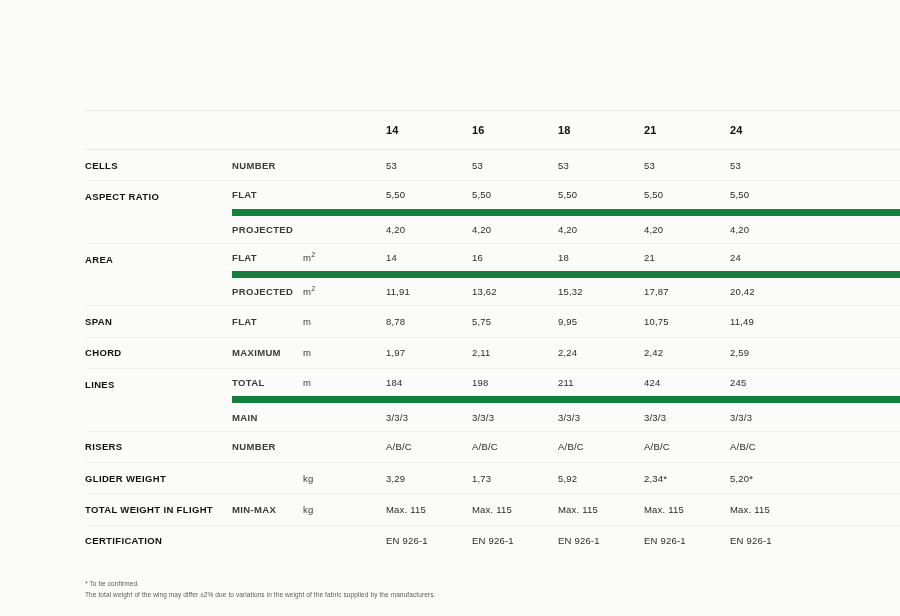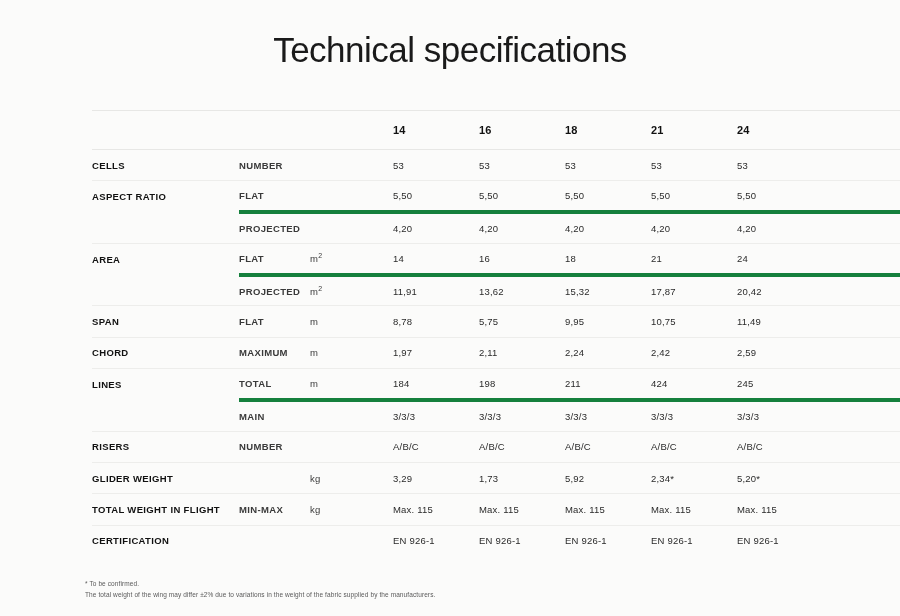--- a/index.html
+++ b/index.html
@@ -26,21 +26,21 @@
     font-size: 35px;
     font-weight: 400;
     letter-spacing: -0.5px;
     color: #1a1a1a;
     margin: 0;
     padding-top: 31px;
     line-height: 1.1;
   }
   .table-wrap {
     position: absolute;
-    left: 92px;
+    left: 85px;
     top: 110px;
     width: 733px;
   }
   table.spec {
     border-collapse: collapse;
     width: 733px;
     table-layout: fixed;
   }
   table.spec td, table.spec th {
     padding: 0;
@@ -75,21 +75,21 @@
     border-top: 1px solid #ededeb;
   }
   tr.row.main.first > td {
     border-top: none;
   }
   
   tr.row.sub > td.lbl {
     border-top: none;
   }
   tr.row.sub > td:not(.lbl) {
-    border-top: 4px solid #15803d;
+    border-top: 7px solid #15803d;
   }
   td.lbl {
     font-size: 9.5px;
     font-weight: bold;
     letter-spacing: 0.35px;
     color: #111;
     text-transform: uppercase;
   }
   td.sub {
     font-size: 9.5px;
@@ -126,21 +126,20 @@
     font-size: 7px;
     vertical-align: super;
     line-height: 0;
   }
 </style>
 </head>
 <body>
 
 <div class="page">
 
-  <h1 class="title">Technical specifications</h1>
 
   <div class="table-wrap">
     <table class="spec">
       <colgroup>
         <col class="c-label">
         <col class="c-sub">
         <col class="c-unit">
         <col class="c-val">
         <col class="c-val">
         <col class="c-val">

